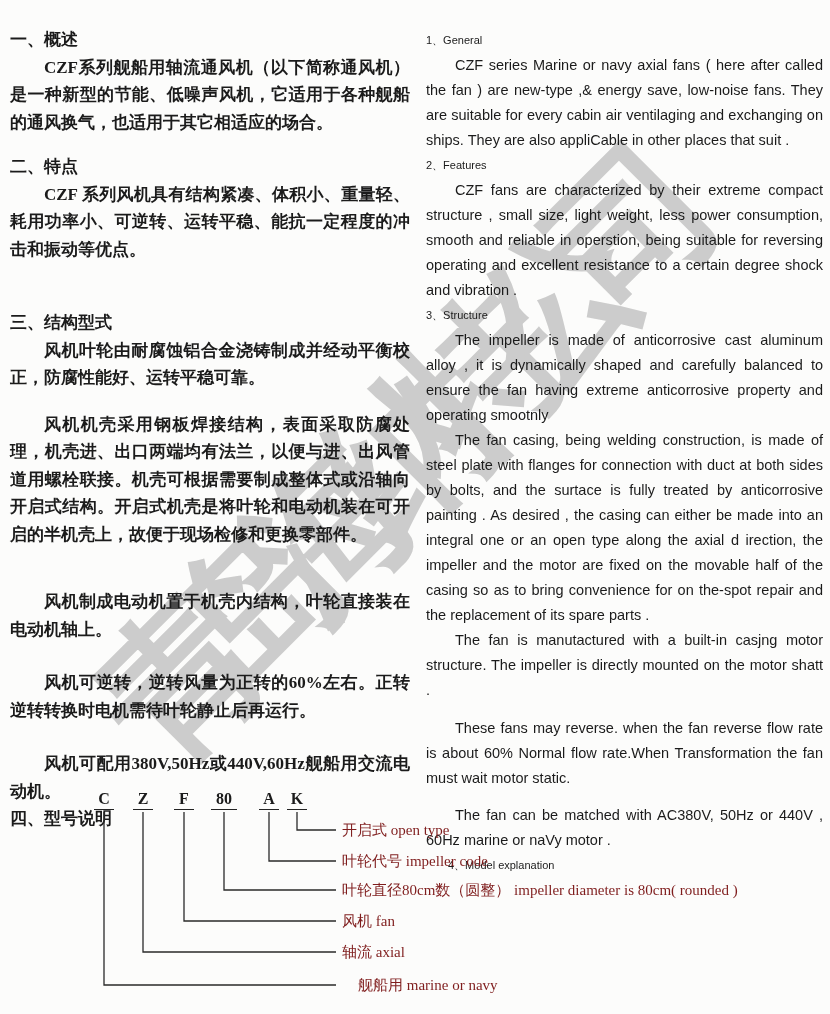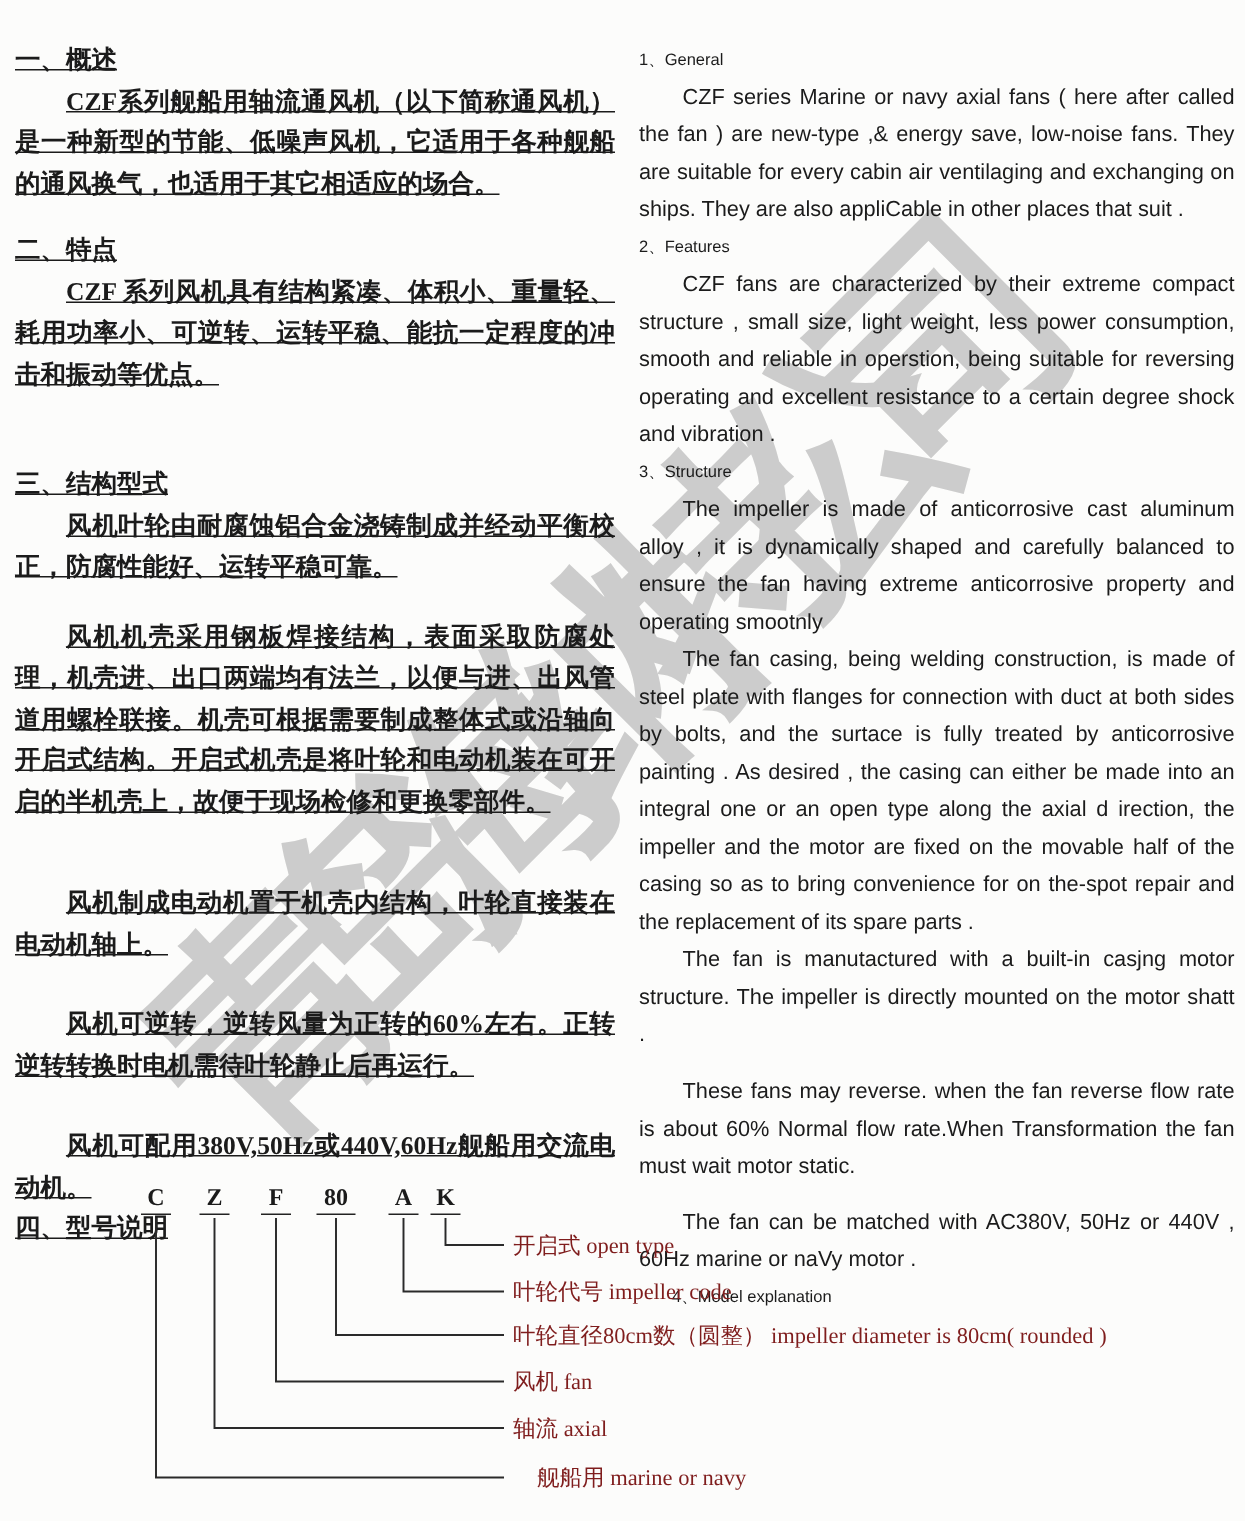--- a/index.html
+++ b/index.html
@@ -27,21 +27,20 @@
     z-index:1;
   }
   .col{position:absolute;z-index:2;}
   
   .col-left{
     left:10px;top:26px;width:400px;
     font-family:"Liberation Serif", serif;
     font-weight:bold;
     font-size:17px;line-height:27.5px;
     text-align:justify;
-    text-decoration:underline;
   }
   .col-left p{margin:0;text-indent:2em;}
   .col-left h3{margin:0;font-size:17px;line-height:27.5px;font-weight:bold;}
   
   .col-right{
     left:426px;top:28px;width:397px;
     font-size:14.5px;line-height:25px;
     text-align:justify;
   }
   .col-right p{margin:0;text-indent:2em;}

